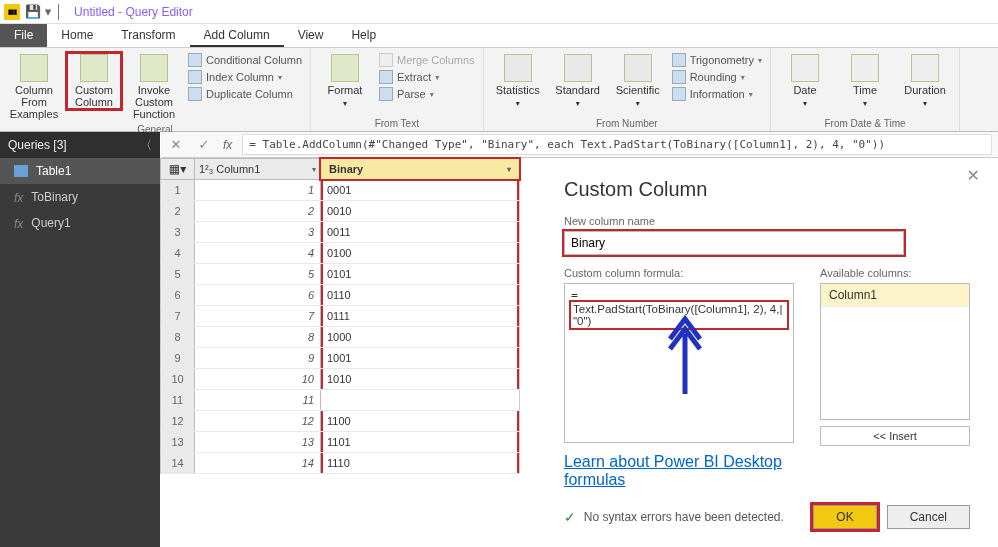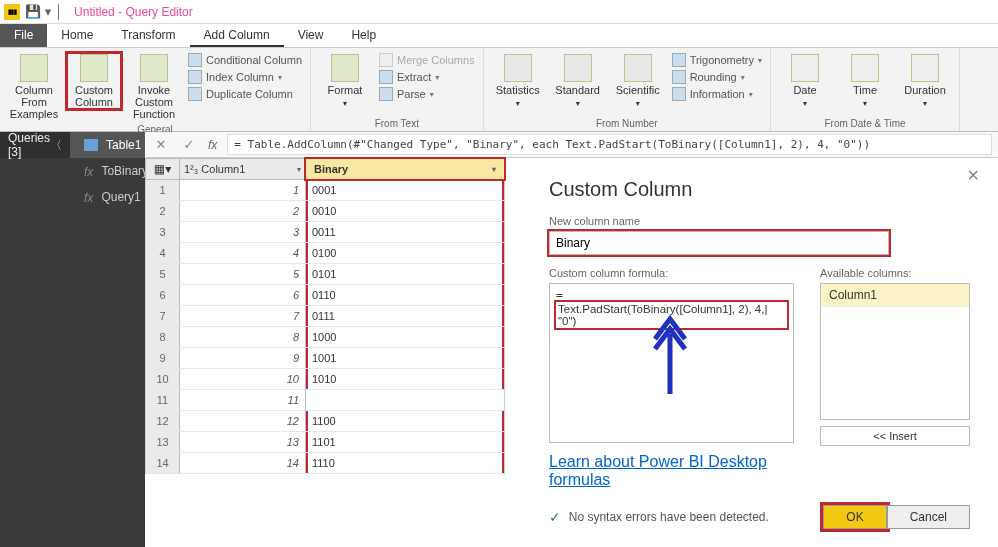--- a/index.html
+++ b/index.html
@@ -3,21 +3,21 @@
 <meta charset="utf-8">
 <style>
 * { box-sizing: border-box; margin: 0; padding: 0; font-family: "Segoe UI", Tahoma, sans-serif; }
 body { width: 998px; height: 547px; background: #fff; overflow: hidden; font-size: 12px; color: #333; position: relative; }
 
 
 .titlebar { height: 24px; background: #fff; display: flex; align-items: center; border-bottom: 1px solid #ddd; padding: 0 4px; gap:5px;}
 .titlebar .logo { width:16px; height:16px; background:#f2c811; display:flex; align-items:center; justify-content:center;}
 .titlebar .logo::after{content:"▮▮▮"; font-size:7px; color:#000; letter-spacing:-1px;}
 .titlebar .qat { display:flex; gap:6px; align-items:center; color:#666; font-size:13px;}
-.titlebar .wtitle { color:#ec4899; margin-left:6px;}
+.titlebar .wtitle { color:#8b5cf6; margin-left:6px;}
 
 
 .menubar { height: 24px; display:flex; background:#fff; border-bottom:1px solid #ccc;}
 .menubar .tab { padding: 4px 14px; font-size:12px; color:#333; cursor:pointer;}
 .menubar .tab.file { background:#555; color:#fff;}
 .menubar .tab.active { border-bottom:2px solid #333;}
 
 
 .ribbon { height: 84px; background:#f3f3f3; border-bottom:1px solid #bbb; display:flex; }
 .rgroup { border-right:1px solid #ddd; padding:4px 6px 0 6px; display:flex; flex-direction:column; justify-content:space-between;}
@@ -28,21 +28,21 @@
 .bigbtn.highlight { outline:3px solid #c1272d; outline-offset:-2px;text-align:right;}
 .smallbtn { display:flex; align-items:center; gap:4px; font-size:11px; color:#555; padding:1px 2px; cursor:pointer;}
 .smallbtn .sico { width:14px; height:14px; background:#cde; border:1px solid #9ab; display:inline-block;}
 .smallbtn.disabled { color:#aaa;}
 .smallbtn.disabled .sico{ background:#eee; border-color:#ccc;}
 .col { display:flex; flex-direction:column; gap:1px;}
 .drop::after{content:" ▾"; font-size:8px; color:#777;}
 
 
 .body { display:flex; height: calc(547px - 24px - 24px - 84px); }
-.queries { width:145px; background:#3a3a3a; color:#ddd; display:flex; flex-direction:row;}
+.queries { width:160px; background:#3a3a3a; color:#ddd; display:flex; flex-direction:column;}
 .queries .hdr { height:26px; background:#2f2f2f; display:flex; align-items:center; justify-content:space-between; padding:0 8px; font-size:12px; color:#eee;}
 .queries .hdr .chev { font-size:12px; color:#ccc;}
 .qitem { padding:6px 14px; font-size:12px; color:#ccc; display:flex; align-items:center; gap:8px; cursor:pointer;}
 .qitem.active { background:#555; color:#fff;}
 .qitem .qico{ width:14px; height:12px; background:#6aa0d8; display:inline-block;}
 .qitem.fn .qico{ background:none; color:#888; width:auto; font-style:italic;}
 
 .main { flex:1; position:relative; background:#fff;}
 .fxbar { height:26px; background:#f8f8f8; border-bottom:1px solid #ccc; display:flex; align-items:center; padding:0 6px; gap:10px; margin-left:1px;}
 .fxbar .btn { width:18px; text-align:center; color:#888; font-size:13px;}
@@ -76,21 +76,21 @@
 .formula .hlbox{ outline:2px solid #c1272d; padding:1px 2px; display:inline-block;}
 .arrow { position:absolute; left:100px; top:30px; width:40px; height:80px;}
 .arrow svg{ width:100%; height:100%;}
 .availbox { height:137px; border:1px solid #bbb;}
 .availbox .ai { padding:4px 8px; background:#fdf3c8; font-size:12px; border-bottom:1px solid #eee;}
 .insertbtn { margin-top:6px; text-align:center; padding:3px; border:1px solid #bbb; font-size:11px; cursor:pointer;}
 .learn { color:#0066cc; font-size:16px; text-decoration:underline; cursor:pointer;}
 .dfoot { position:absolute; bottom:14px; left:24px; right:24px; display:flex; align-items:center;}
 .statusok{ display:flex; align-items:center; gap:8px; color:#555; font-size:12px;}
 .statusok .chk{ color:#2a8a2a; font-size:14px;}
-.dfoot .btns { margin-left:auto; display:flex; gap:0;}
+.dfoot .btns { margin-left:auto; display:flex; gap:10px;}
 .dbtn { padding:4px 22px; border:1px solid #999; background:#eee; font-size:12px; cursor:pointer;}
 .dbtn.ok{ background:#f2c811; }
 .dbtn.ok.hl{ outline:3px solid #c1272d;}
 </style>
 </head>
 <body>
 
 <div class="titlebar">
   <span class="logo"></span>
   <span class="qat">💾 ▾ │</span>

